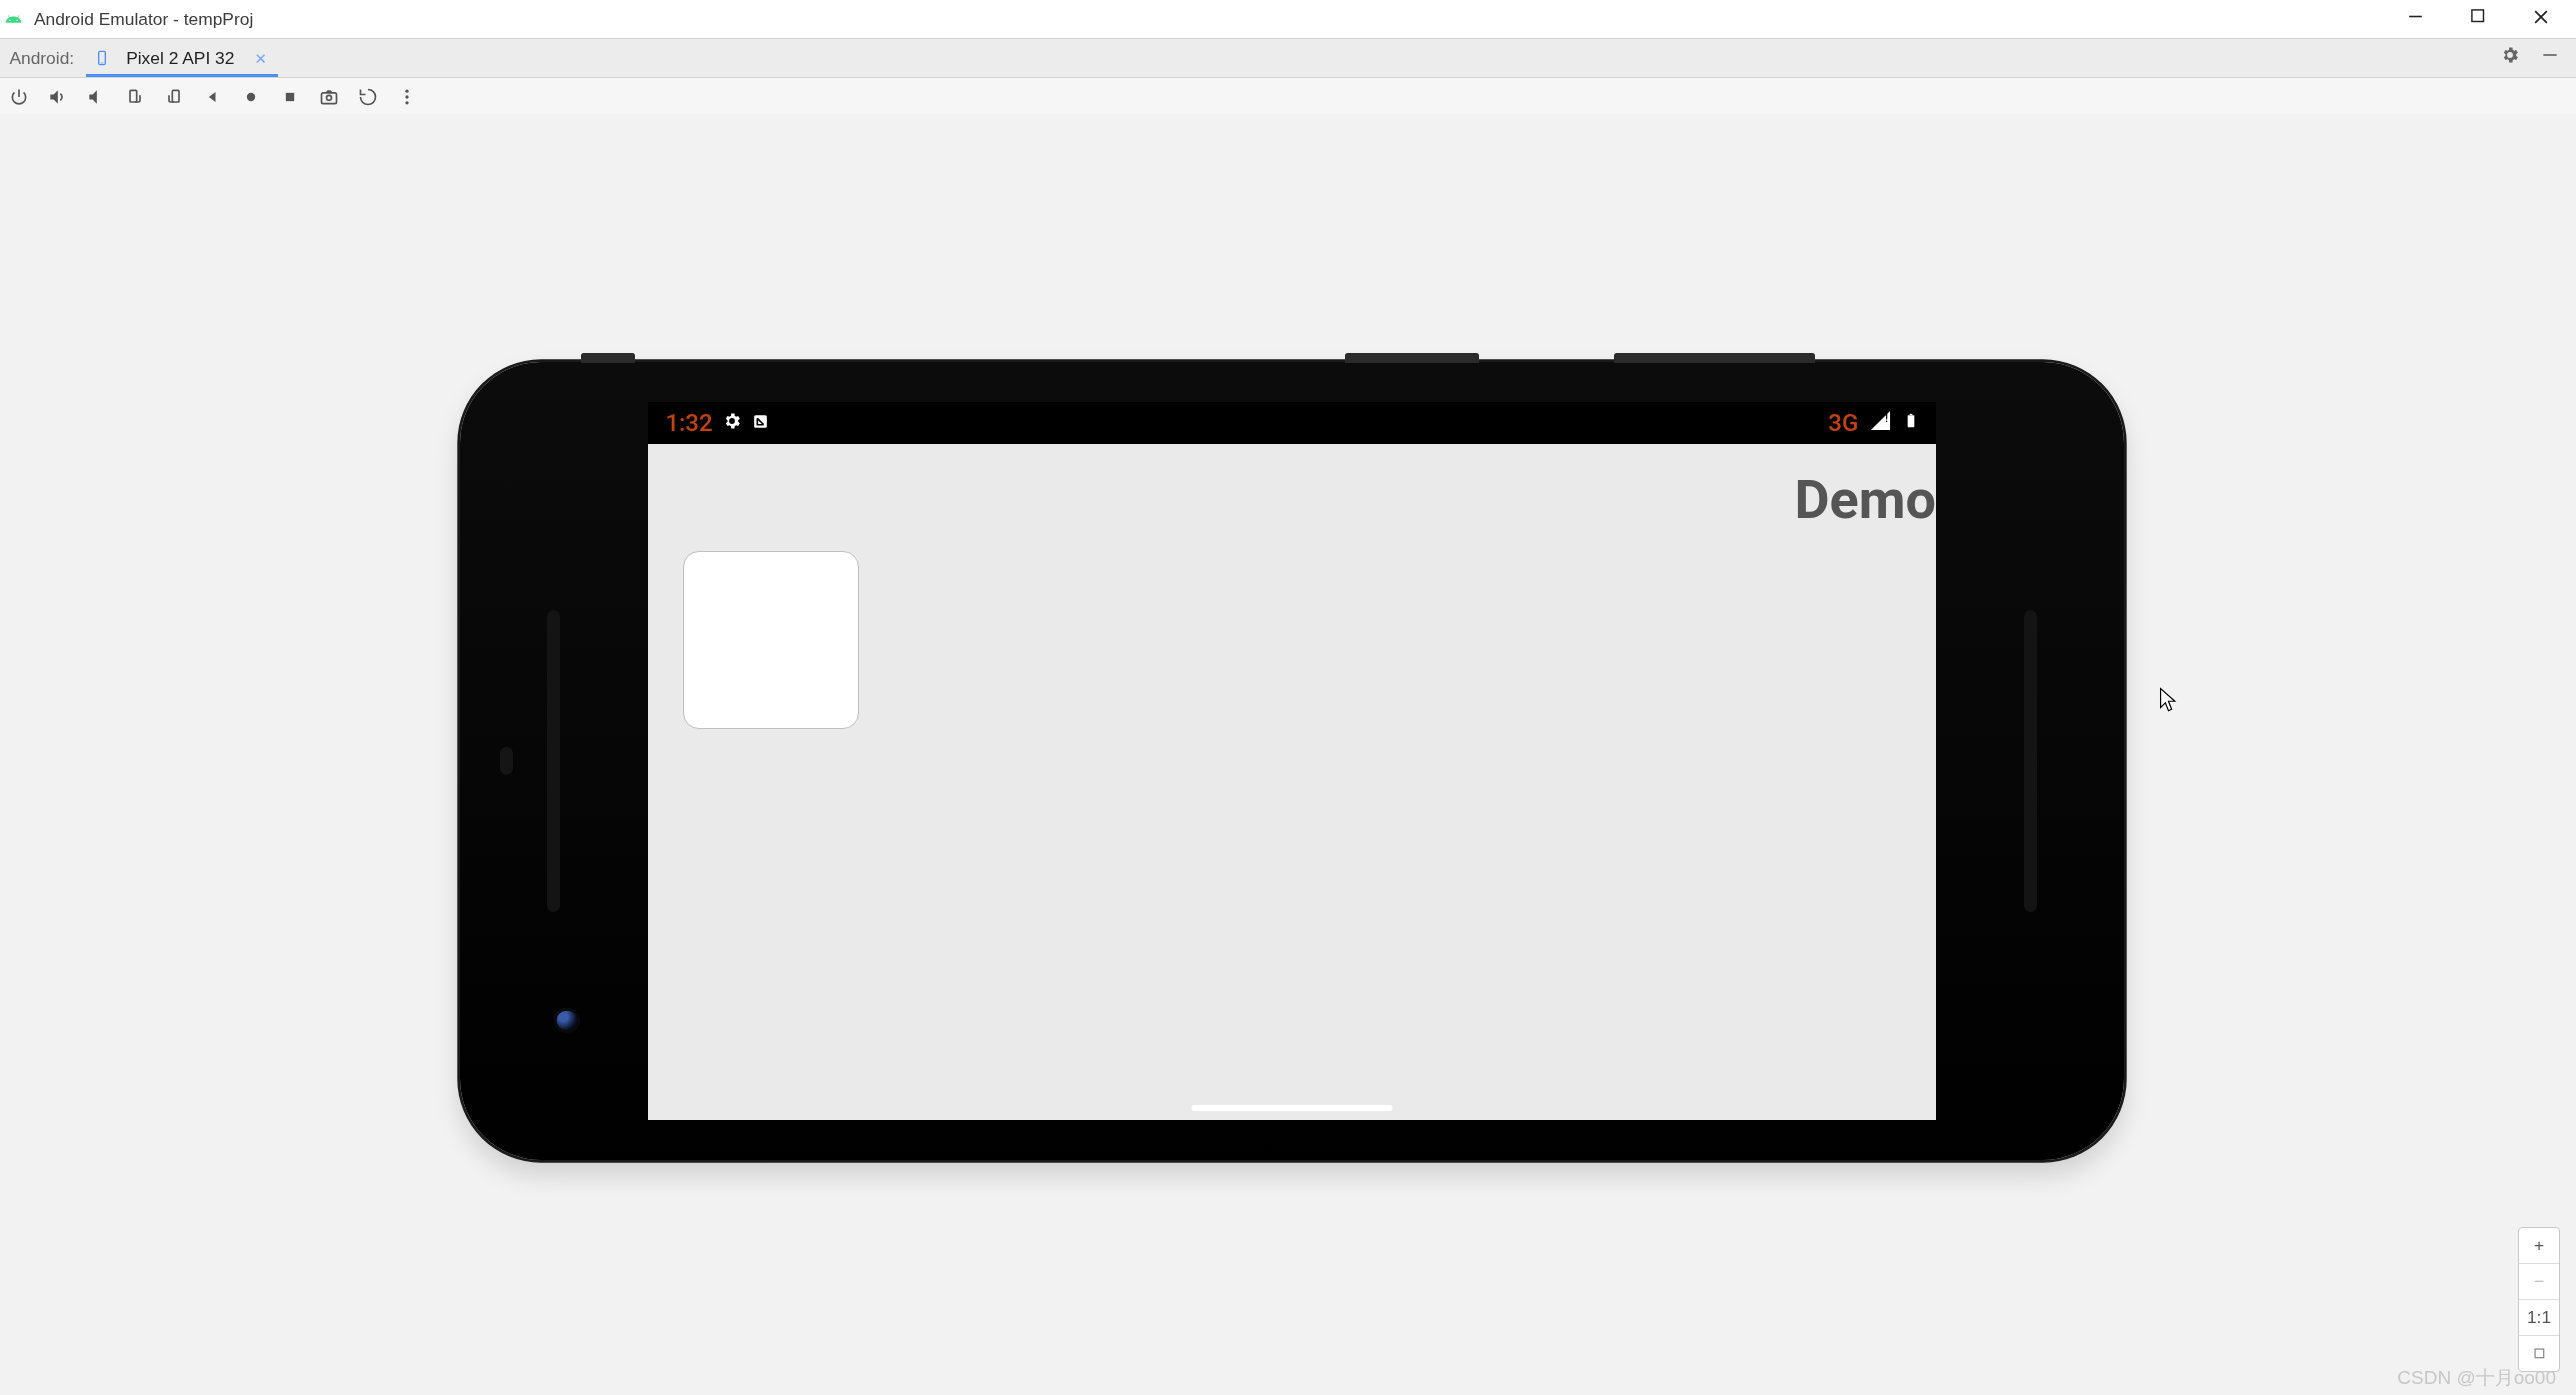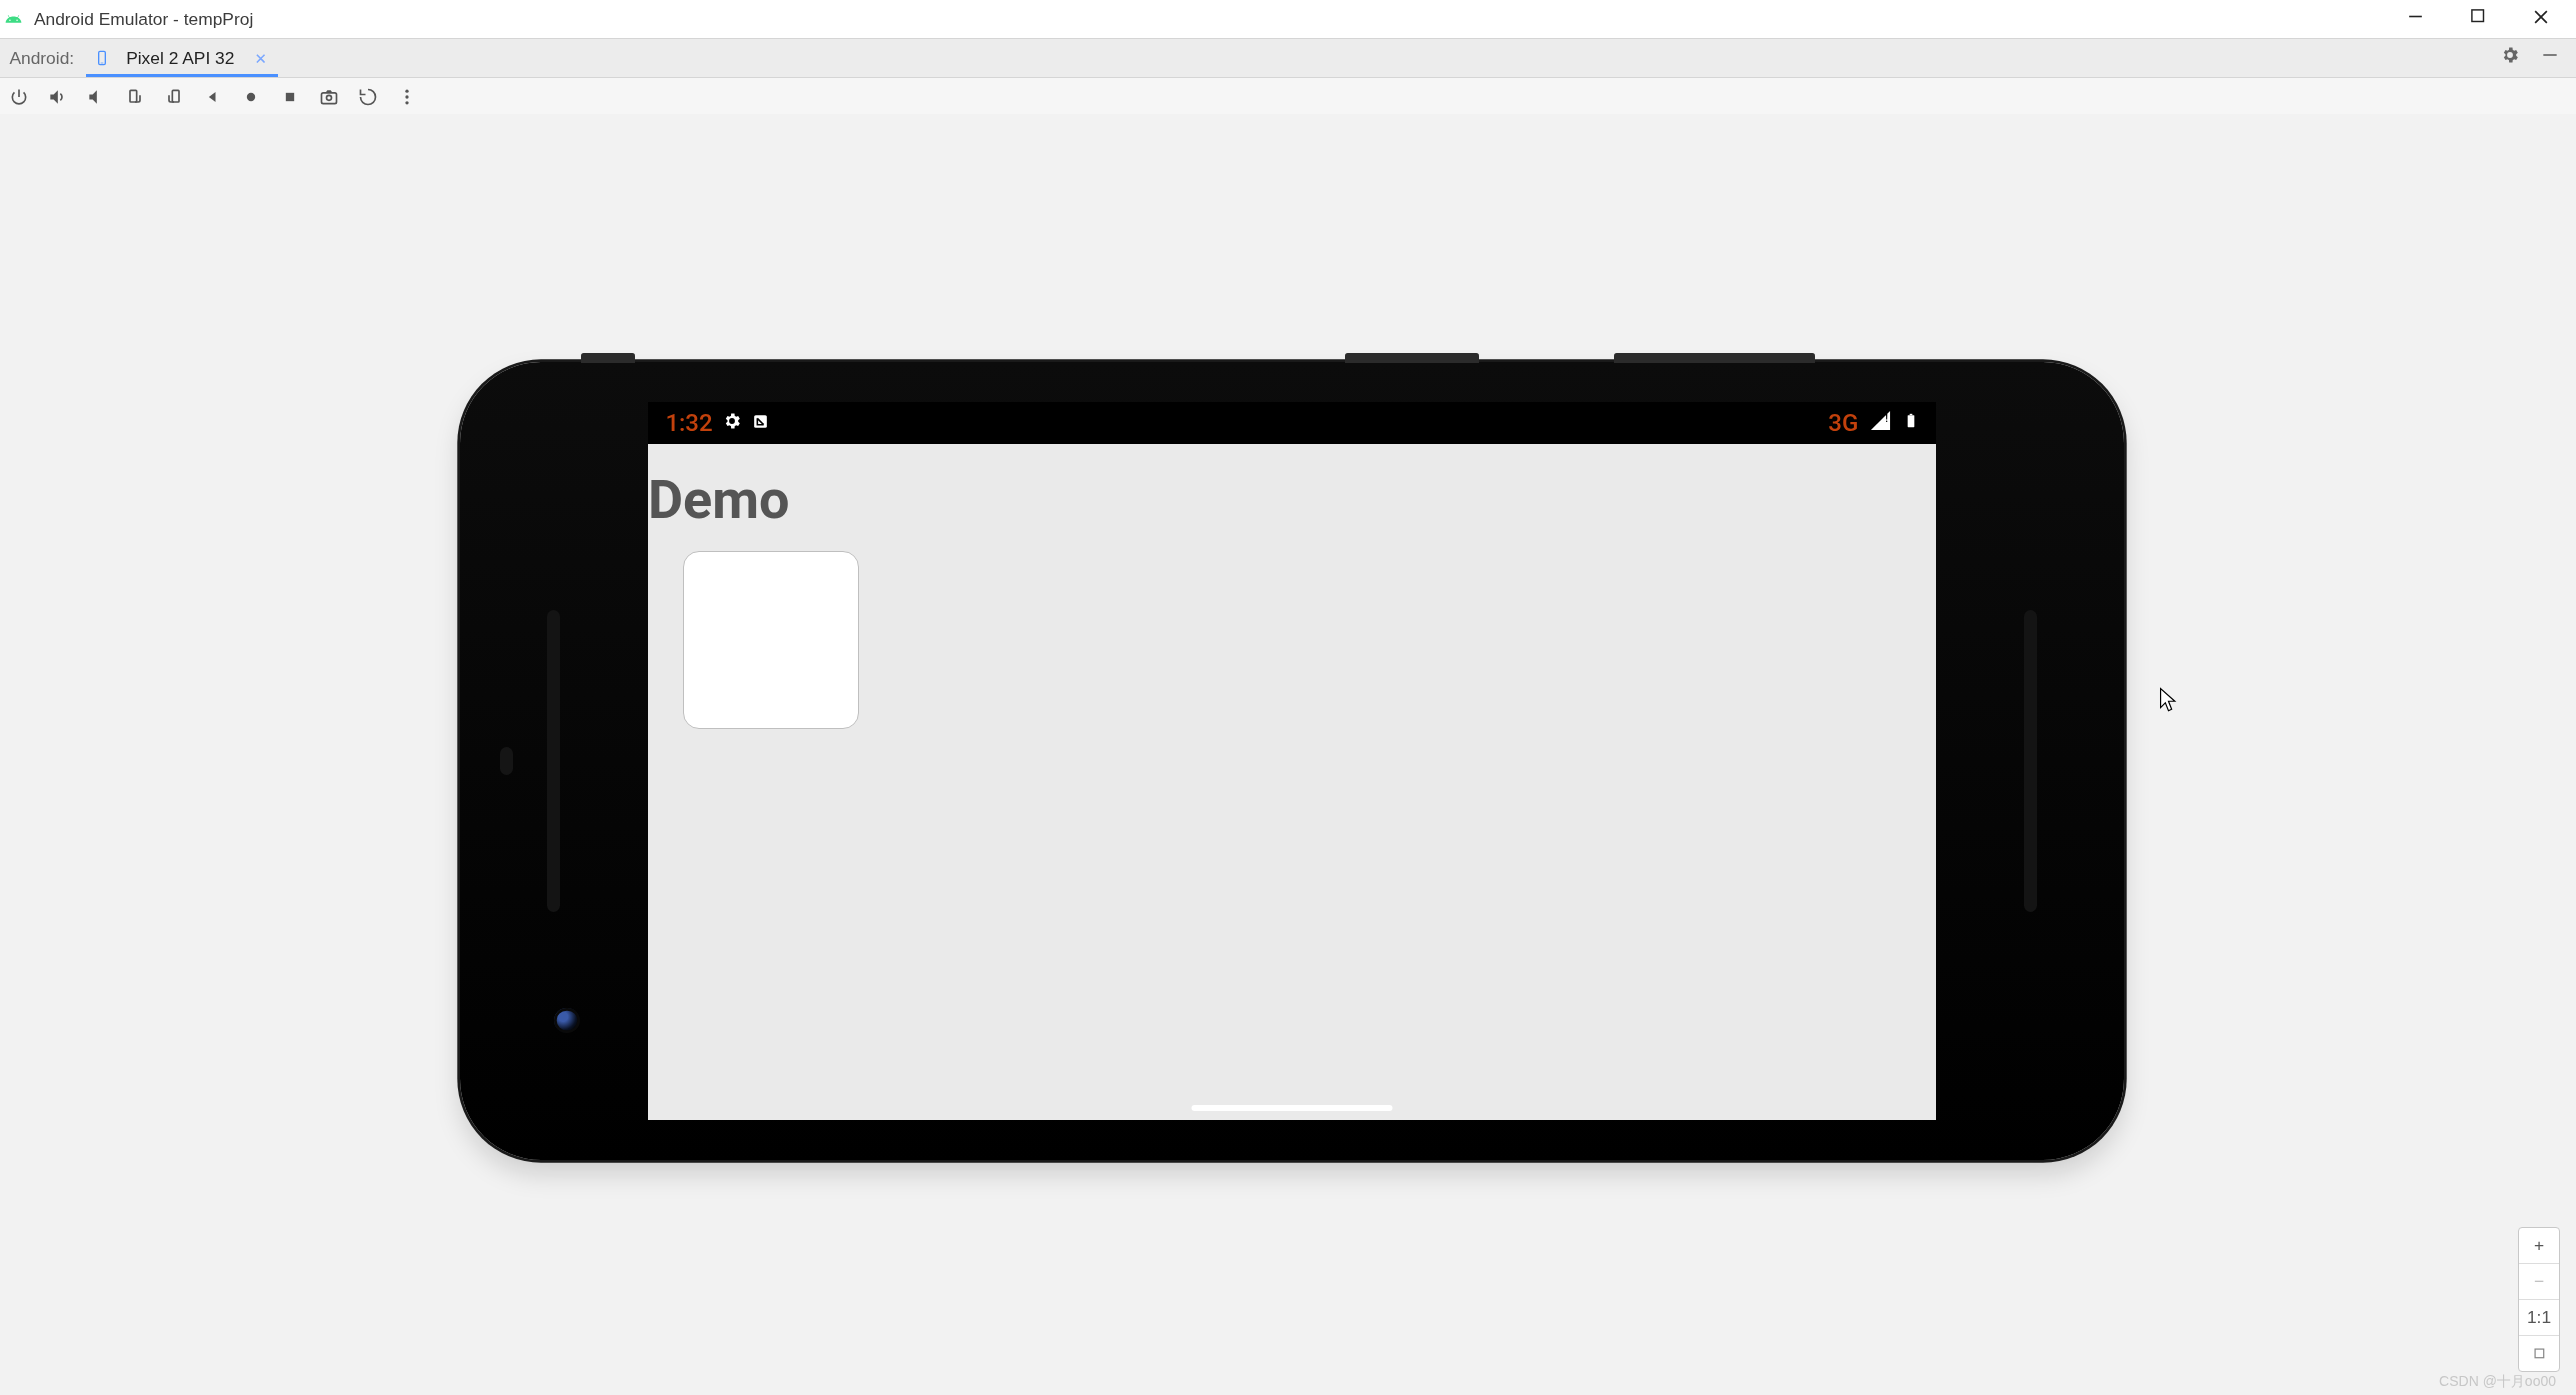--- a/index.html
+++ b/index.html
@@ -154,21 +154,21 @@
   .statusbar .sb-left { display:flex; align-items:center; gap:9.4px; }
   .statusbar .sb-right { margin-left:auto; display:flex; align-items:center; gap:10.7px; }
   .statusbar svg { fill:#fff; }
 
   .app-surface {
     flex:1;
     background:#eaeaea;
     position:relative;
   }
   .app-title {
-    text-align:left;
+    text-align:right;
     font-size:54px;
     font-weight:700;
     color:#555;
     margin-top:24px;
     font-family: Roboto, Arial, sans-serif;
   }
   .card {
     position:absolute;
     left:35px;
     top:107px;
@@ -203,21 +203,21 @@
     font-size:17.4px; color:#555;
     border-bottom:0.7px solid #ddd;
   }
   .zoom-ctl div:last-child { border-bottom:none; }
   .zoom-ctl .disabled { color:#c0c0c0; }
 
   .watermark {
     position:absolute;
     right:20px; bottom:4px;
     color:#c7c7c7;
-    font-size:14px;
+    font-size:19px;
   }
 
   
   .cursor {
     position:absolute;
     left:2159px;
     top:573px;
     width:19px; height:27px;
   }
 </style>

